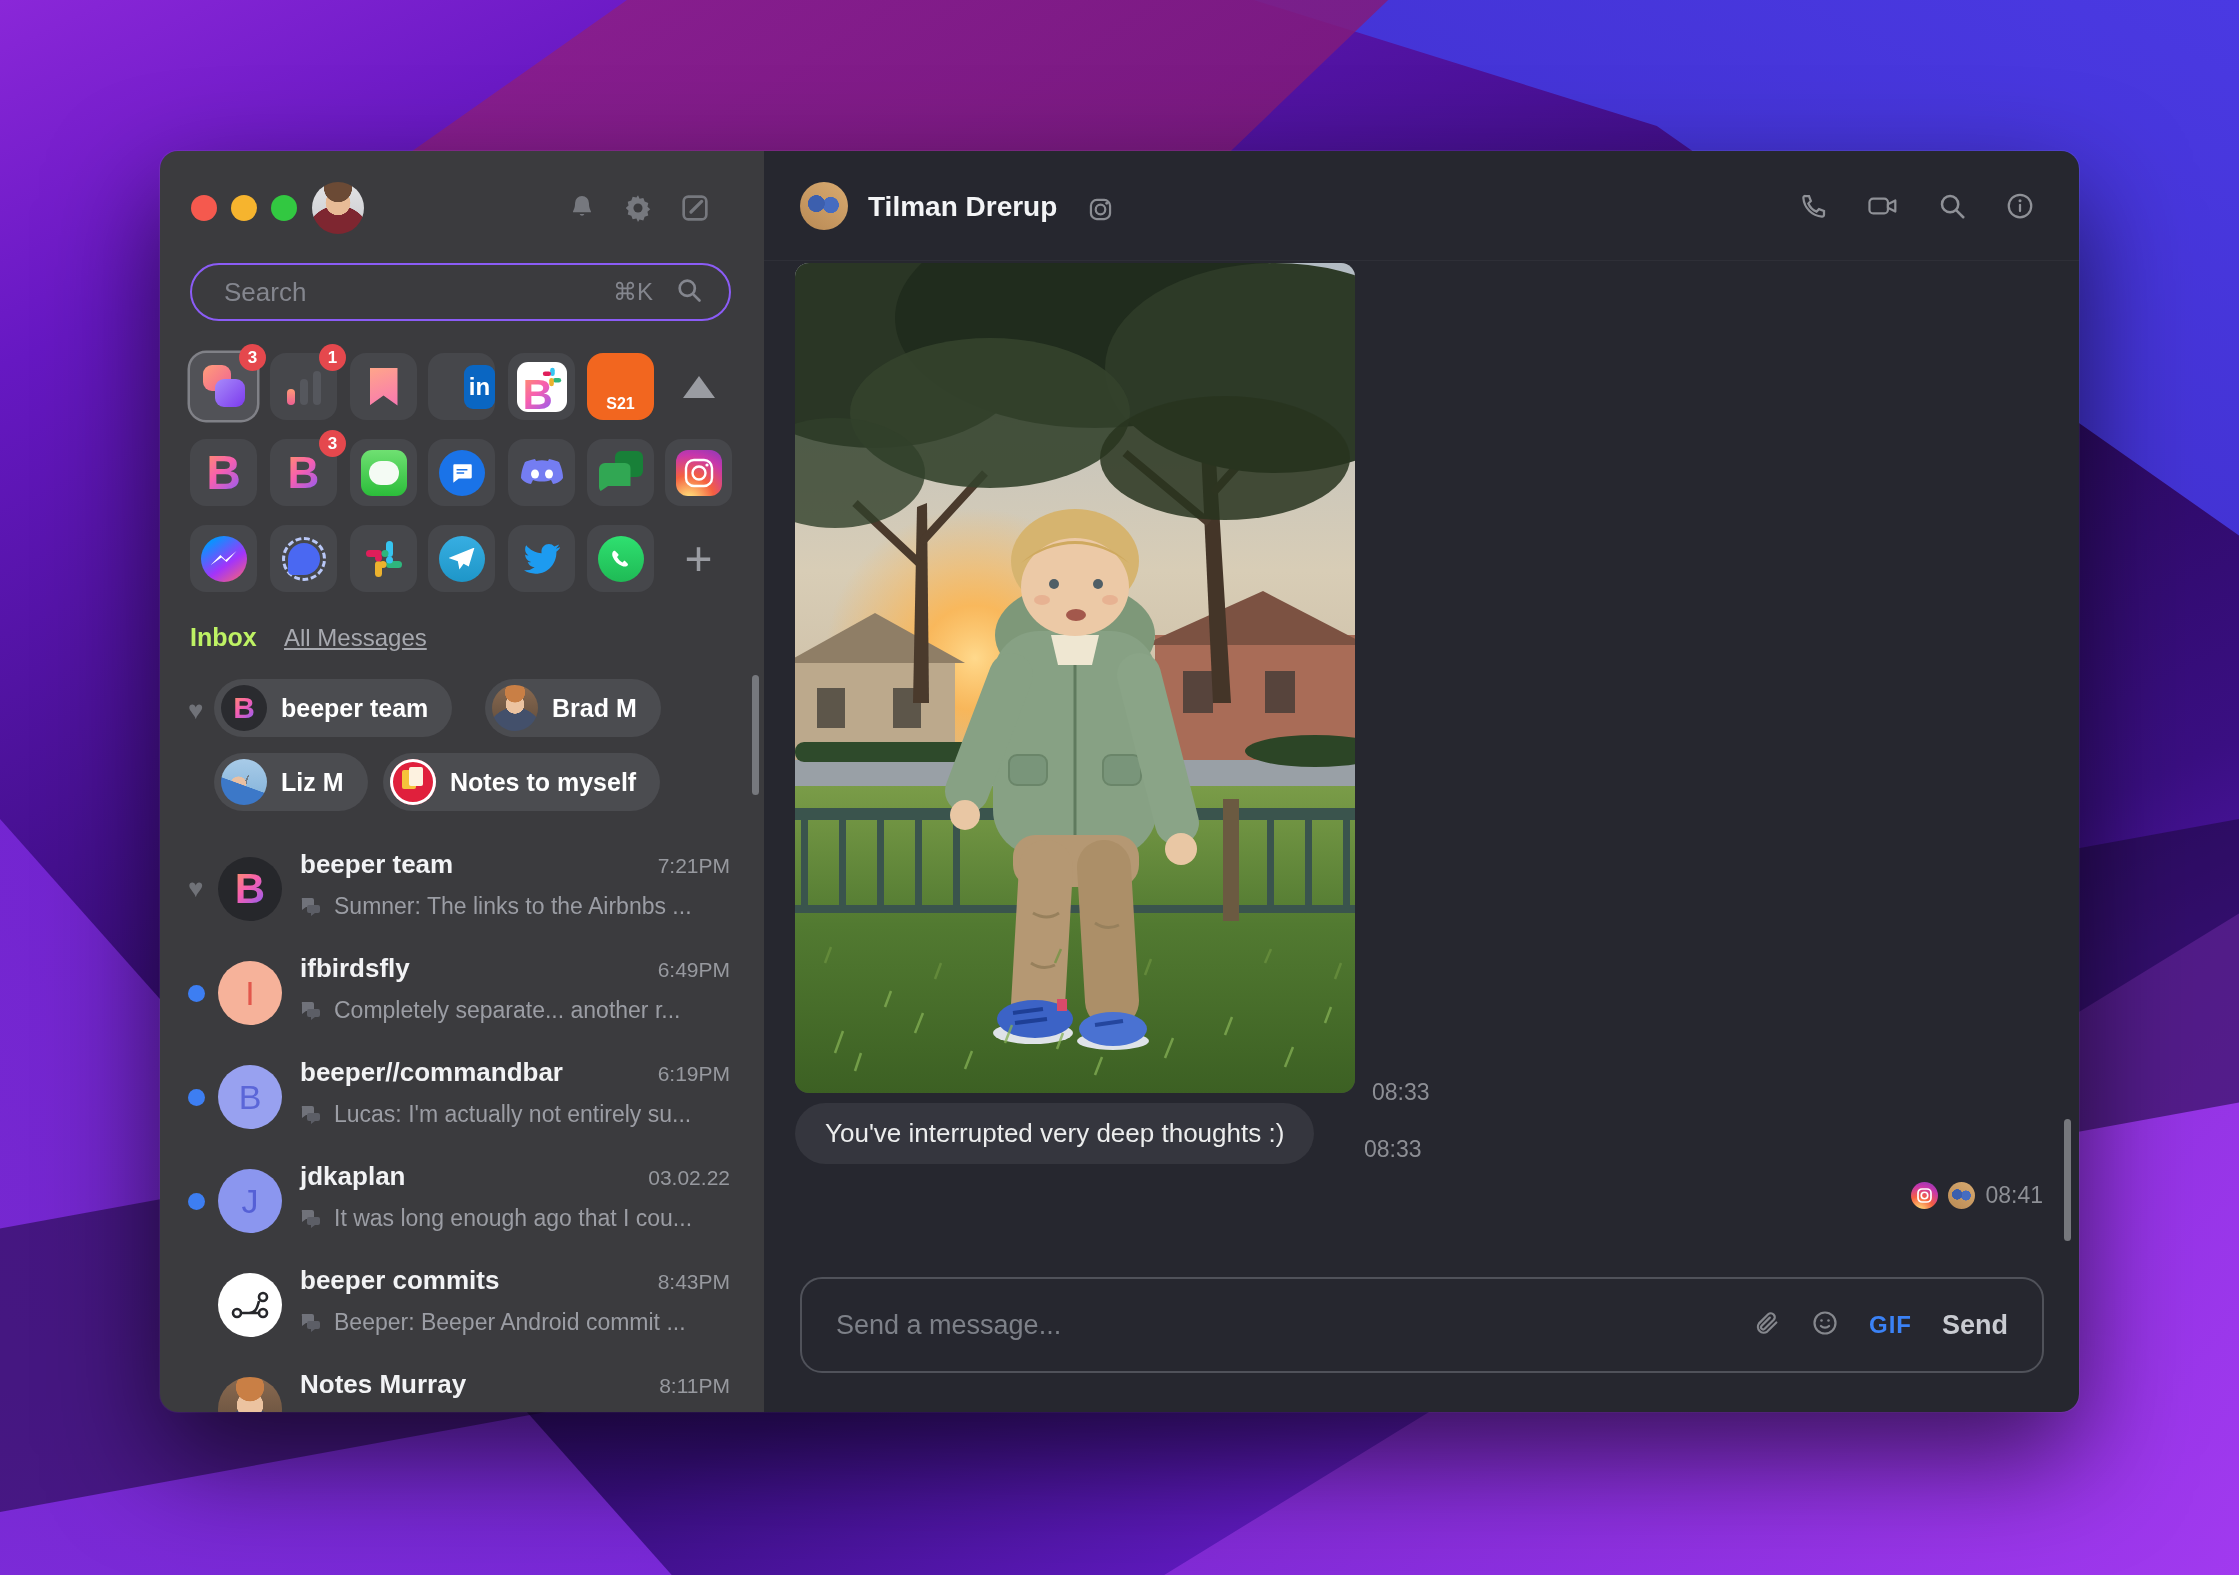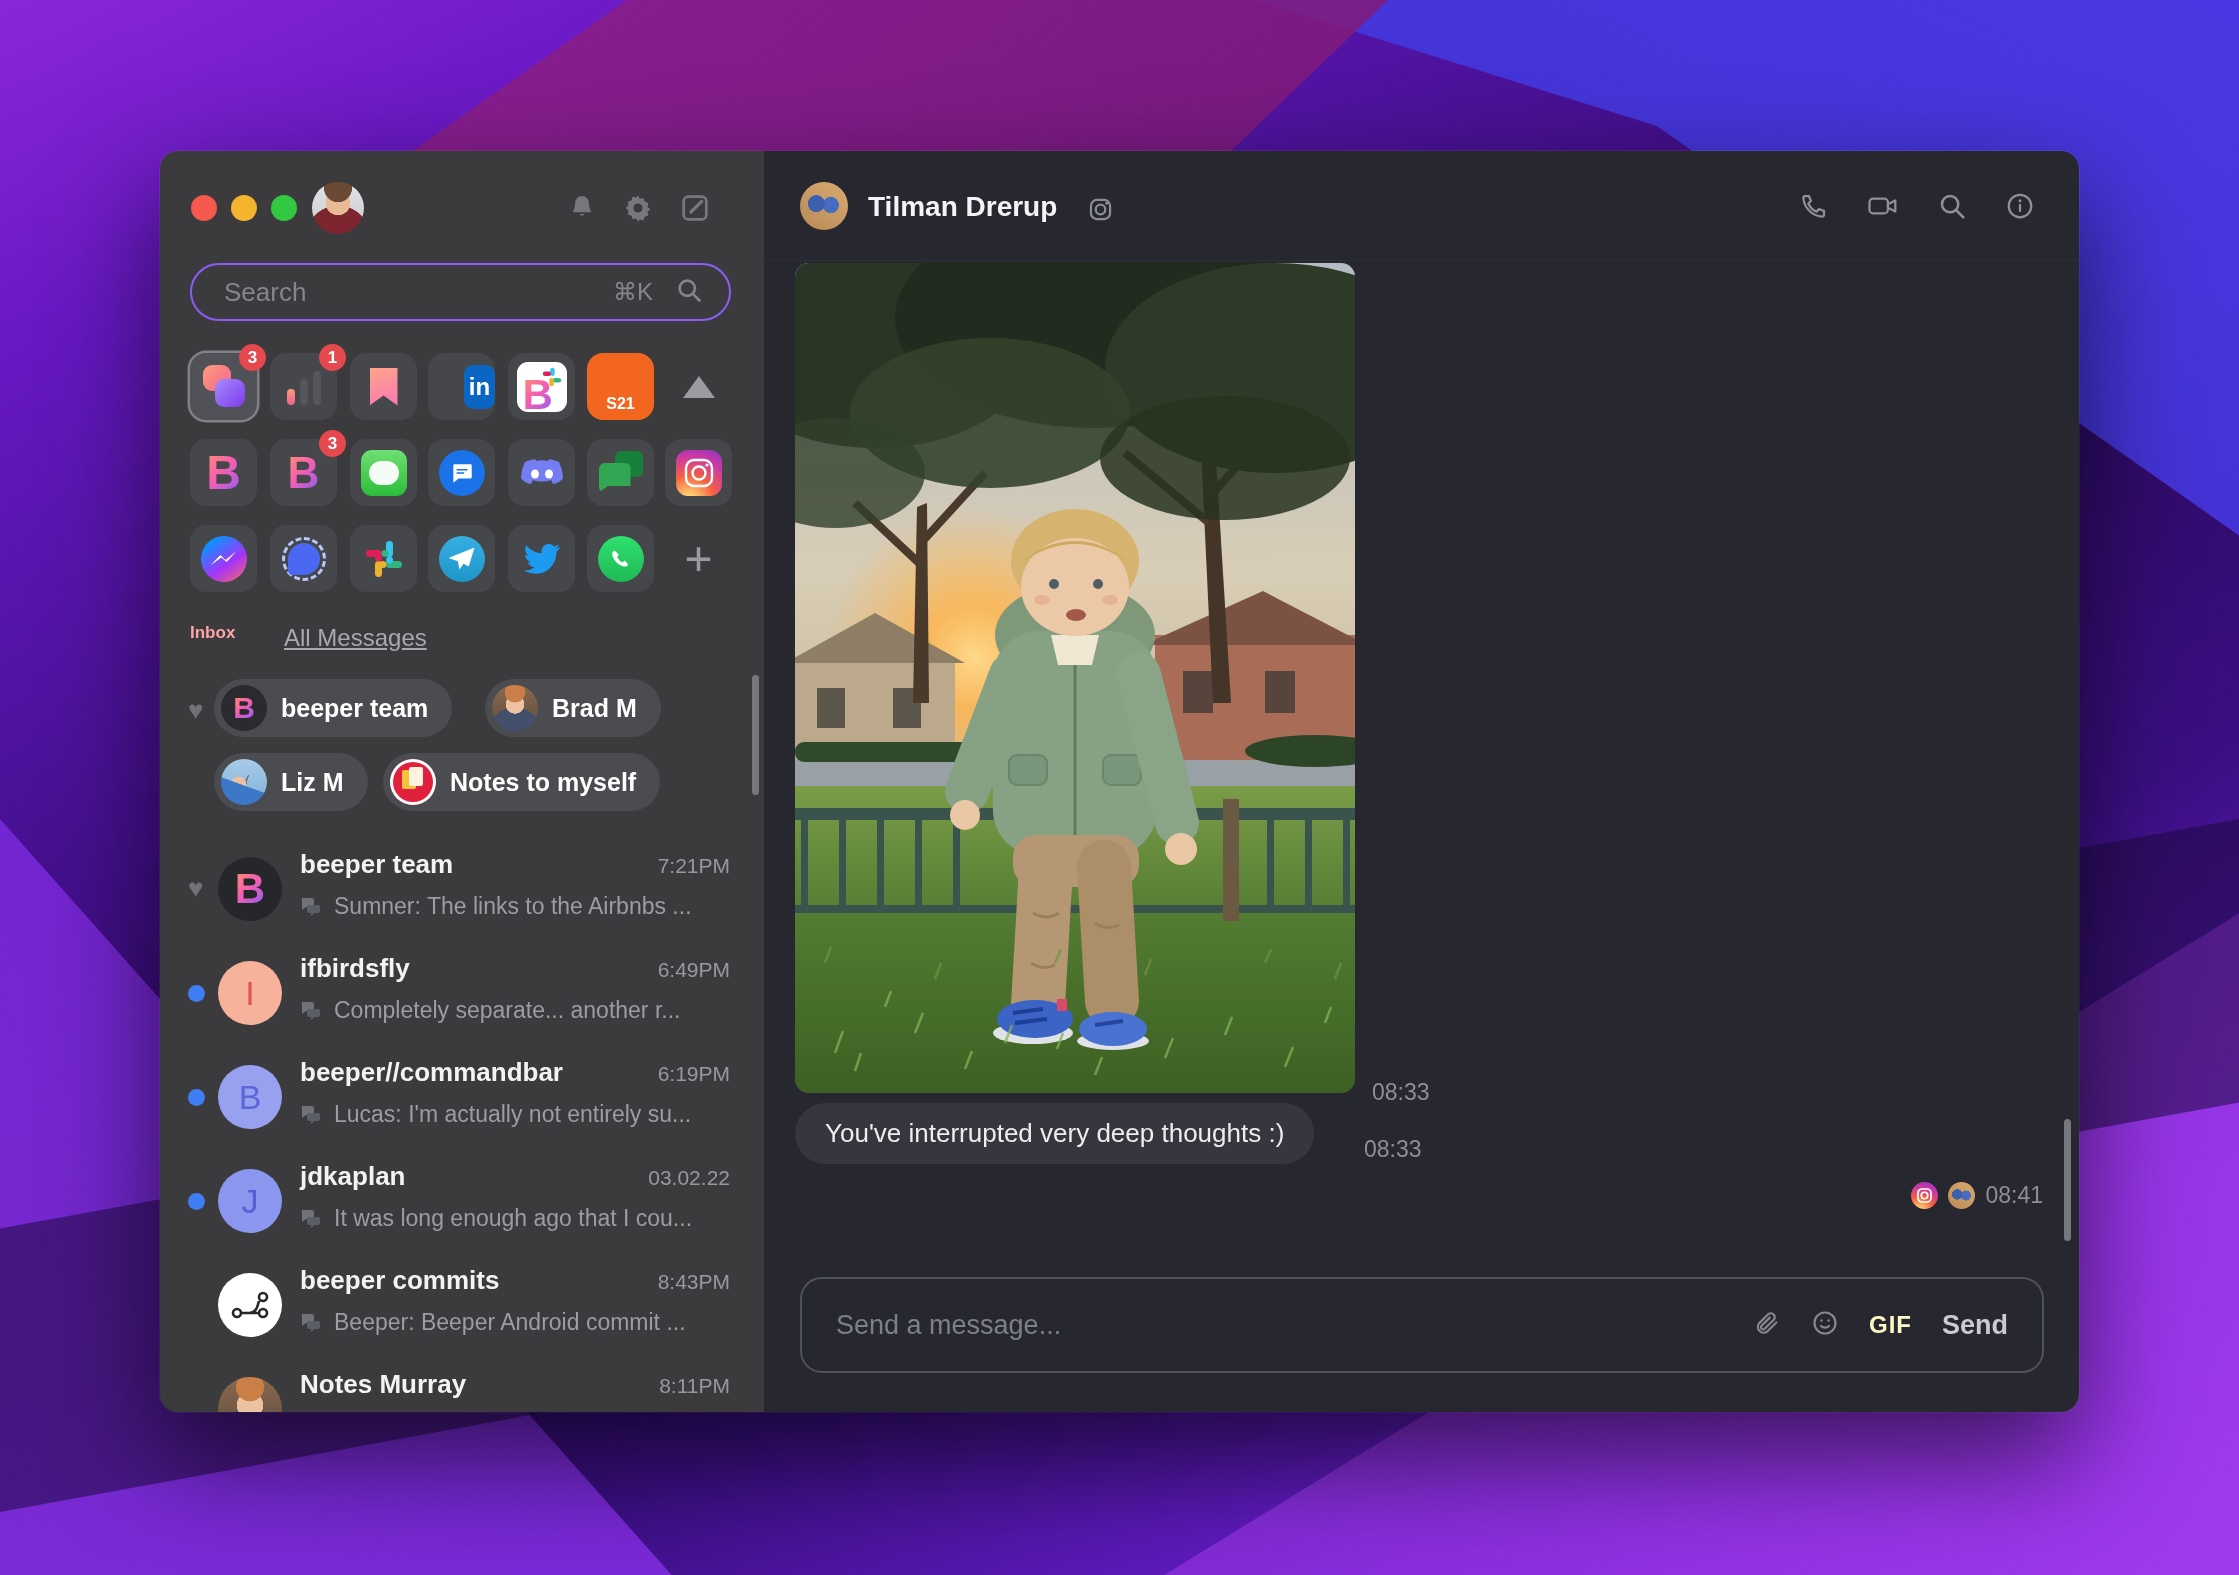--- a/index.html
+++ b/index.html
@@ -51,21 +51,21 @@
   
   .tile { width:67px; height:67px; border-radius:16px; background:#46474b; display:flex; align-items:center; justify-content:center; position:absolute; }
   .tile.selected { background:#515257; box-shadow:0 0 0 2.5px #808187; }
   .tile.bare { background:transparent; }
   .badge { position:absolute; top:-9px; right:-9px; min-width:27px; height:27px; border-radius:14px; background:#e5484d;
     color:#fff; font-size:17px; font-weight:bold; display:flex; align-items:center; justify-content:center; padding:0 6px; }
   .grad-b { font-weight:800; background:linear-gradient(135deg,#ff8f6b 5%,#f75fb0 45%,#8b5cf6 95%);
     -webkit-background-clip:text; background-clip:text; color:transparent; line-height:1; }
 
   
-  .inbox-label { left:30px; top:472px; font-size:17px; font-weight:bold; color:#fca5a5; }
+  .inbox-label { left:30px; top:472px; font-size:25px; font-weight:bold; color:#bef264; }
   .allmsg { left:124px; top:473px; font-size:24px; color:#a7a9af; text-decoration:underline; }
 
   
   .pill { position:absolute; height:58px; background:#4b4c50; border-radius:29px; display:flex; align-items:center;
     padding:0 24px 0 7px; color:#fff; font-size:25px; font-weight:bold; gap:14px; }
   .pill .pav { width:46px; height:46px; border-radius:50%; flex:none; }
   .heart { color:#707278; font-size:26px; }
 
   
   .chat-row { position:absolute; left:0; width:604px; height:104px; }
@@ -96,21 +96,21 @@
     display:flex; align-items:center; padding:0 32px; margin-left:8px; }
   .receipt { width:27px; height:27px; border-radius:50%; }
   .ig-mini { background:radial-gradient(circle at 30% 110%, #ffd776 8%, #f56040 42%, #c837ab 72%, #8a3ab9 95%);
     display:flex; align-items:center; justify-content:center; }
 
   
   .composer { left:36px; top:1126px; width:1244px; height:96px; border:2px solid #50525a; border-radius:22px;
     display:flex; align-items:center; padding:0 34px; gap:30px; }
   .composer input { flex:1; background:transparent; border:none; outline:none; font-size:27px; color:#e8e8ea; font-family:inherit; }
   .composer input::placeholder { color:#7d8088; }
-  .gif { font-size:24px; font-weight:bold; color:#fef9c3; letter-spacing:1px; }
+  .gif { font-size:24px; font-weight:bold; color:#3b82f6; letter-spacing:1px; }
   .send { font-size:27px; font-weight:bold; color:#c9cbd1; }
 </style>
 </head>
 <body>
 
 <div class="abs wallpaper"></div>
 <div class="abs wp-tri1"></div>
 <div class="abs wp-tri2"></div>
 <div class="abs wp-tri3"></div>
 <div class="abs wp-tri4"></div>

